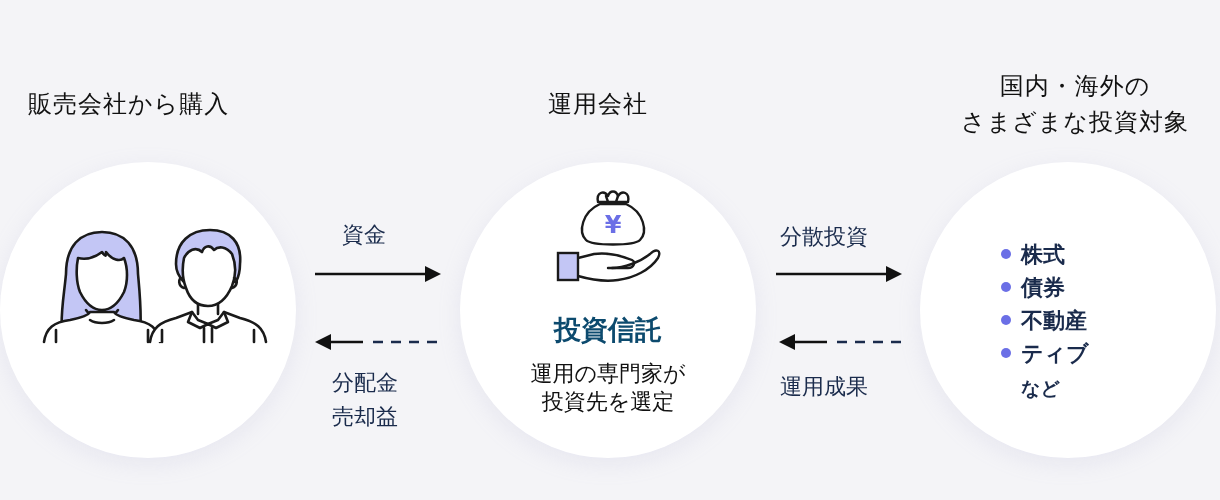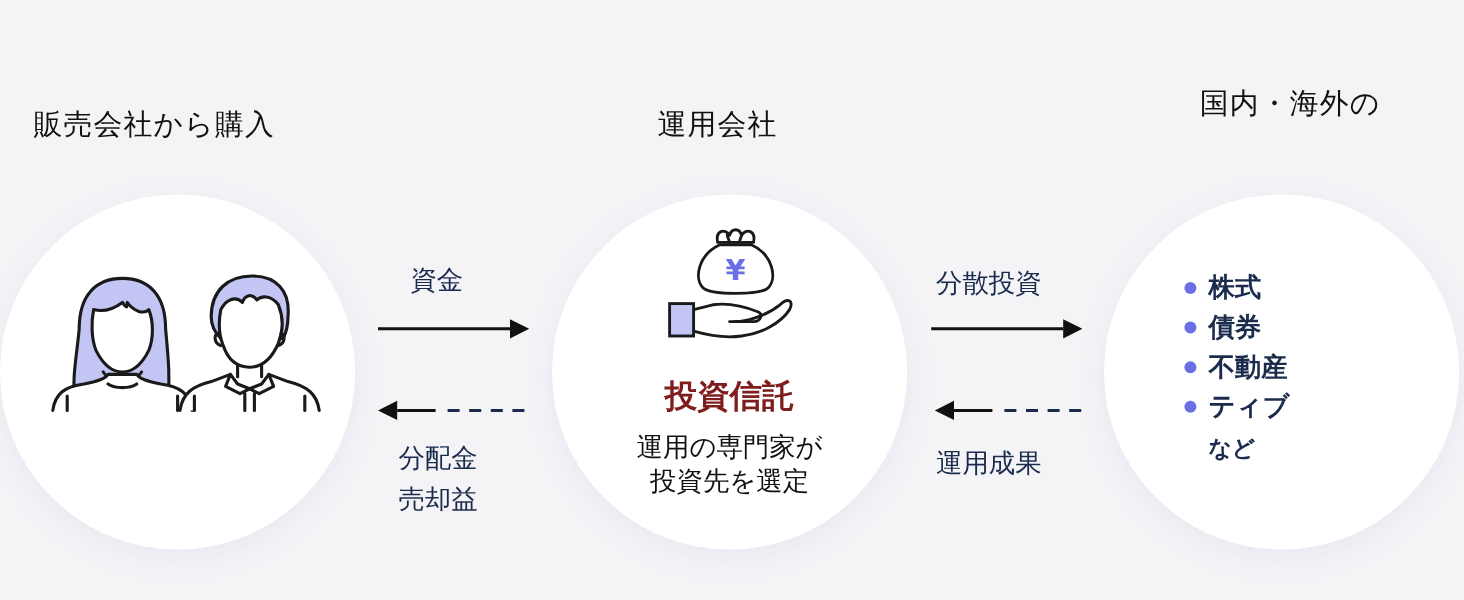--- a/index.html
+++ b/index.html
@@ -21,21 +21,21 @@
   .circle {
     position: absolute;
     width: 296px; height: 296px;
     border-radius: 50%;
     background: #ffffff;
     box-shadow: 0 6px 22px rgba(170,170,210,0.18);
   }
   .label-bold {
     position: absolute;
     font-weight: bold;
-    color: #7f1d1d;
+    color: #0c4a6e;
     text-align: center;
   }
   .sub {
     position: absolute;
     font-size: 22px;
     line-height: 28px;
     color: #111;
     text-align: center;
     width: 100%;
   }
@@ -43,21 +43,21 @@
     position: absolute;
     font-size: 22px;
     color: #1a2b4c;
     text-align: center;
     line-height: 34px;
   }
   .arrow { position: absolute; }
   .assets {
     position: absolute;
     left: 985px; top: 222px;
-    list-style: none; margin: 2px; padding: 0;
+    list-style: none; margin: 16px; padding: 0;
     font-weight: bold;
     color: #1a2b4c;
     font-size: 22px;
     line-height: 33px;
   }
   .assets li { position: relative; padding-left: 20px; }
   .assets li .dot {
     position: absolute; left: 0; top: 11px;
     width: 10px; height: 10px; border-radius: 50%;
     background: #6b6fe6;
@@ -67,20 +67,21 @@
     padding-left: 20px; font-size: 19px; line-height: 36px;
   }
 </style>
 </head>
 <body>
 
 <div class="col-title" style="left:28px; top:86px;">販売会社から購入</div>
 <div class="col-title" style="left:548px; top:86px;">運用会社</div>
 <div class="col-title" style="left:930px; top:68px; width:290px;">
   <div>国内・海外の</div>
+  <div>さまざまな投資対象</div>
 </div>
 
 <div class="circle" style="left:0px; top:162px;">
   <svg width="230" height="120" viewBox="0 0 230 120" style="position:absolute; left:40px; top:62px;">
 
     <g stroke="#1a1a1a" stroke-width="2.6" fill="none" stroke-linecap="round" stroke-linejoin="round">
       <path d="M22 112 C20 90 24 72 26 50 C26 22 40 8 62 8 C84 8 98 22 98 50 C100 72 102 90 100 112" fill="#c3c6f5"></path>
       <path d="M62 28 C54 34 46 36 38 34 C36 44 36 58 40 68 C46 80 54 86 62 86 C70 86 78 80 84 68 C88 58 88 44 84 34 C80 38 72 36 66 28 C66 32 66 34 62 28 Z" fill="#ffffff"></path>
       <path d="M46 86 C50 92 56 96 62 96 C68 96 74 92 78 86" fill="none"></path>
       <path d="M4 118 C6 104 14 98 30 96 C40 94 48 92 50 88 L74 88 C76 92 84 94 94 96 C110 98 118 104 120 118" fill="#ffffff"></path>

